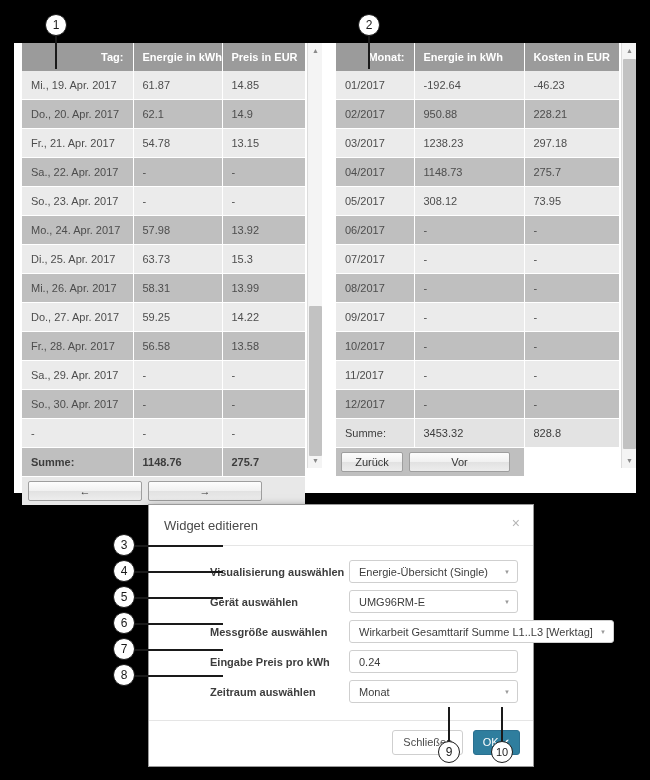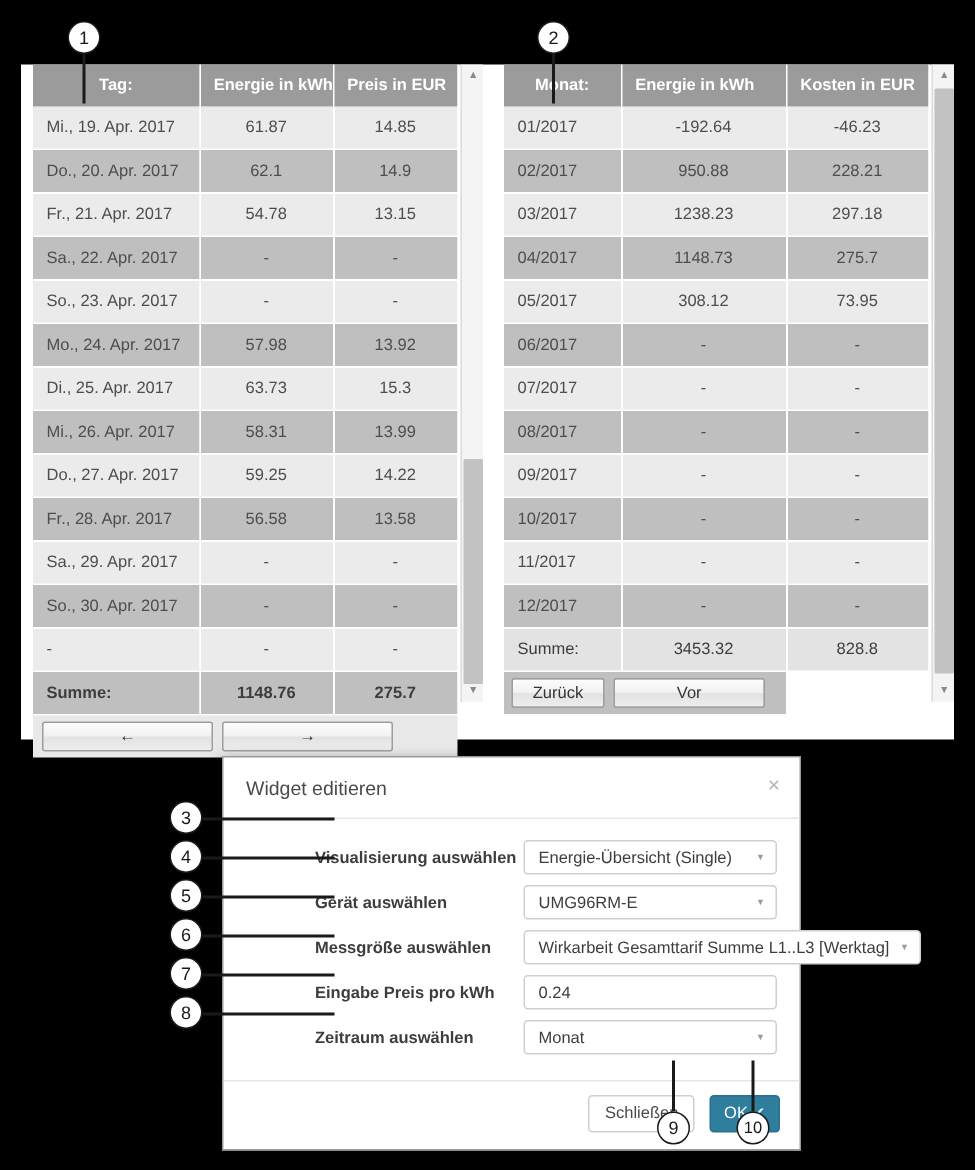--- a/index.html
+++ b/index.html
@@ -41,37 +41,37 @@
     width: 283px;
     table-layout: fixed;
     font-size: 11px;
     color: #4d4d4d;
   }
   table.grid th {
     background: #9b9b9b;
     color: #ffffff;
     font-weight: bold;
     font-size: 11px;
-    text-align: center;
+    text-align: right;
     padding: 8px 9px;
     border-right: 1px solid #ffffff;
     white-space: nowrap;
     height: 12px;
   }
   table.grid th.num { text-align: left; }
   table.grid td {
     padding: 8px 9px;
     border-right: 1px solid #ffffff;
     border-bottom: 1px solid #ffffff;
     white-space: nowrap;
     overflow: hidden;
     text-overflow: ellipsis;
     font-size: 11px;
   }
-  table.grid td.num { text-align: center; }
+  table.grid td.num { text-align: left; }
   table.grid tr.odd  td { background: #ebebeb; }
   table.grid tr.even td { background: #bfbfbf; }
   table.grid tr.sum td {
     background: #bfbfbf;
     font-weight: bold;
     color: #3d3d3d;
   }
   table.grid tr.sum.light td { background: #e3e3e3; font-weight: normal; }
 
   

